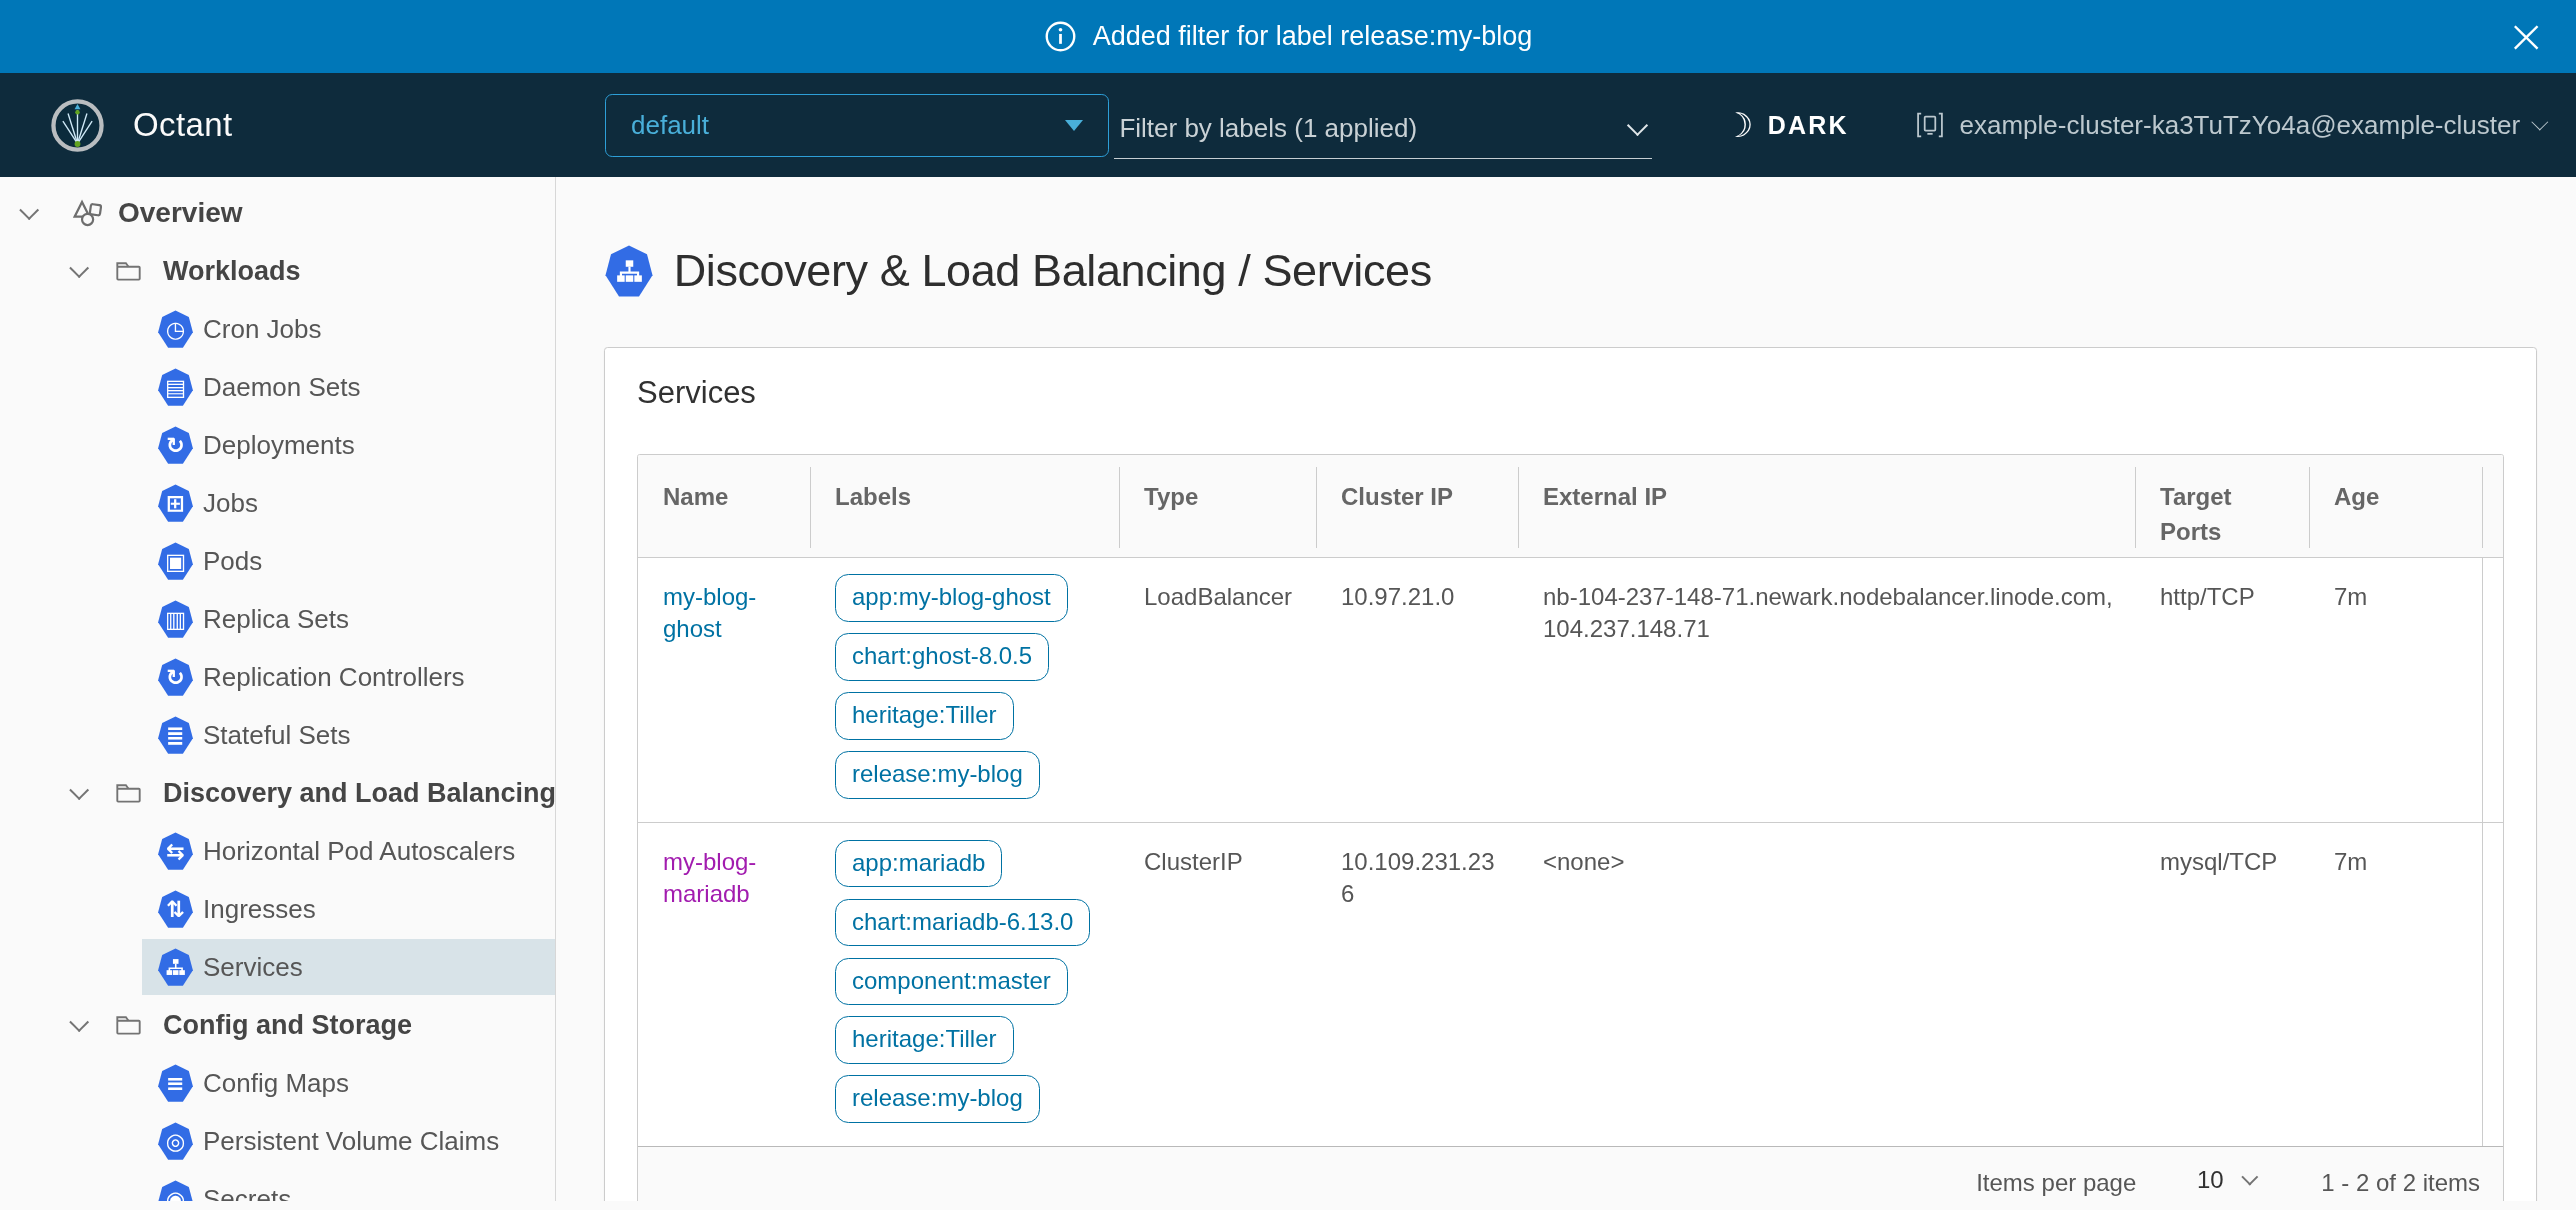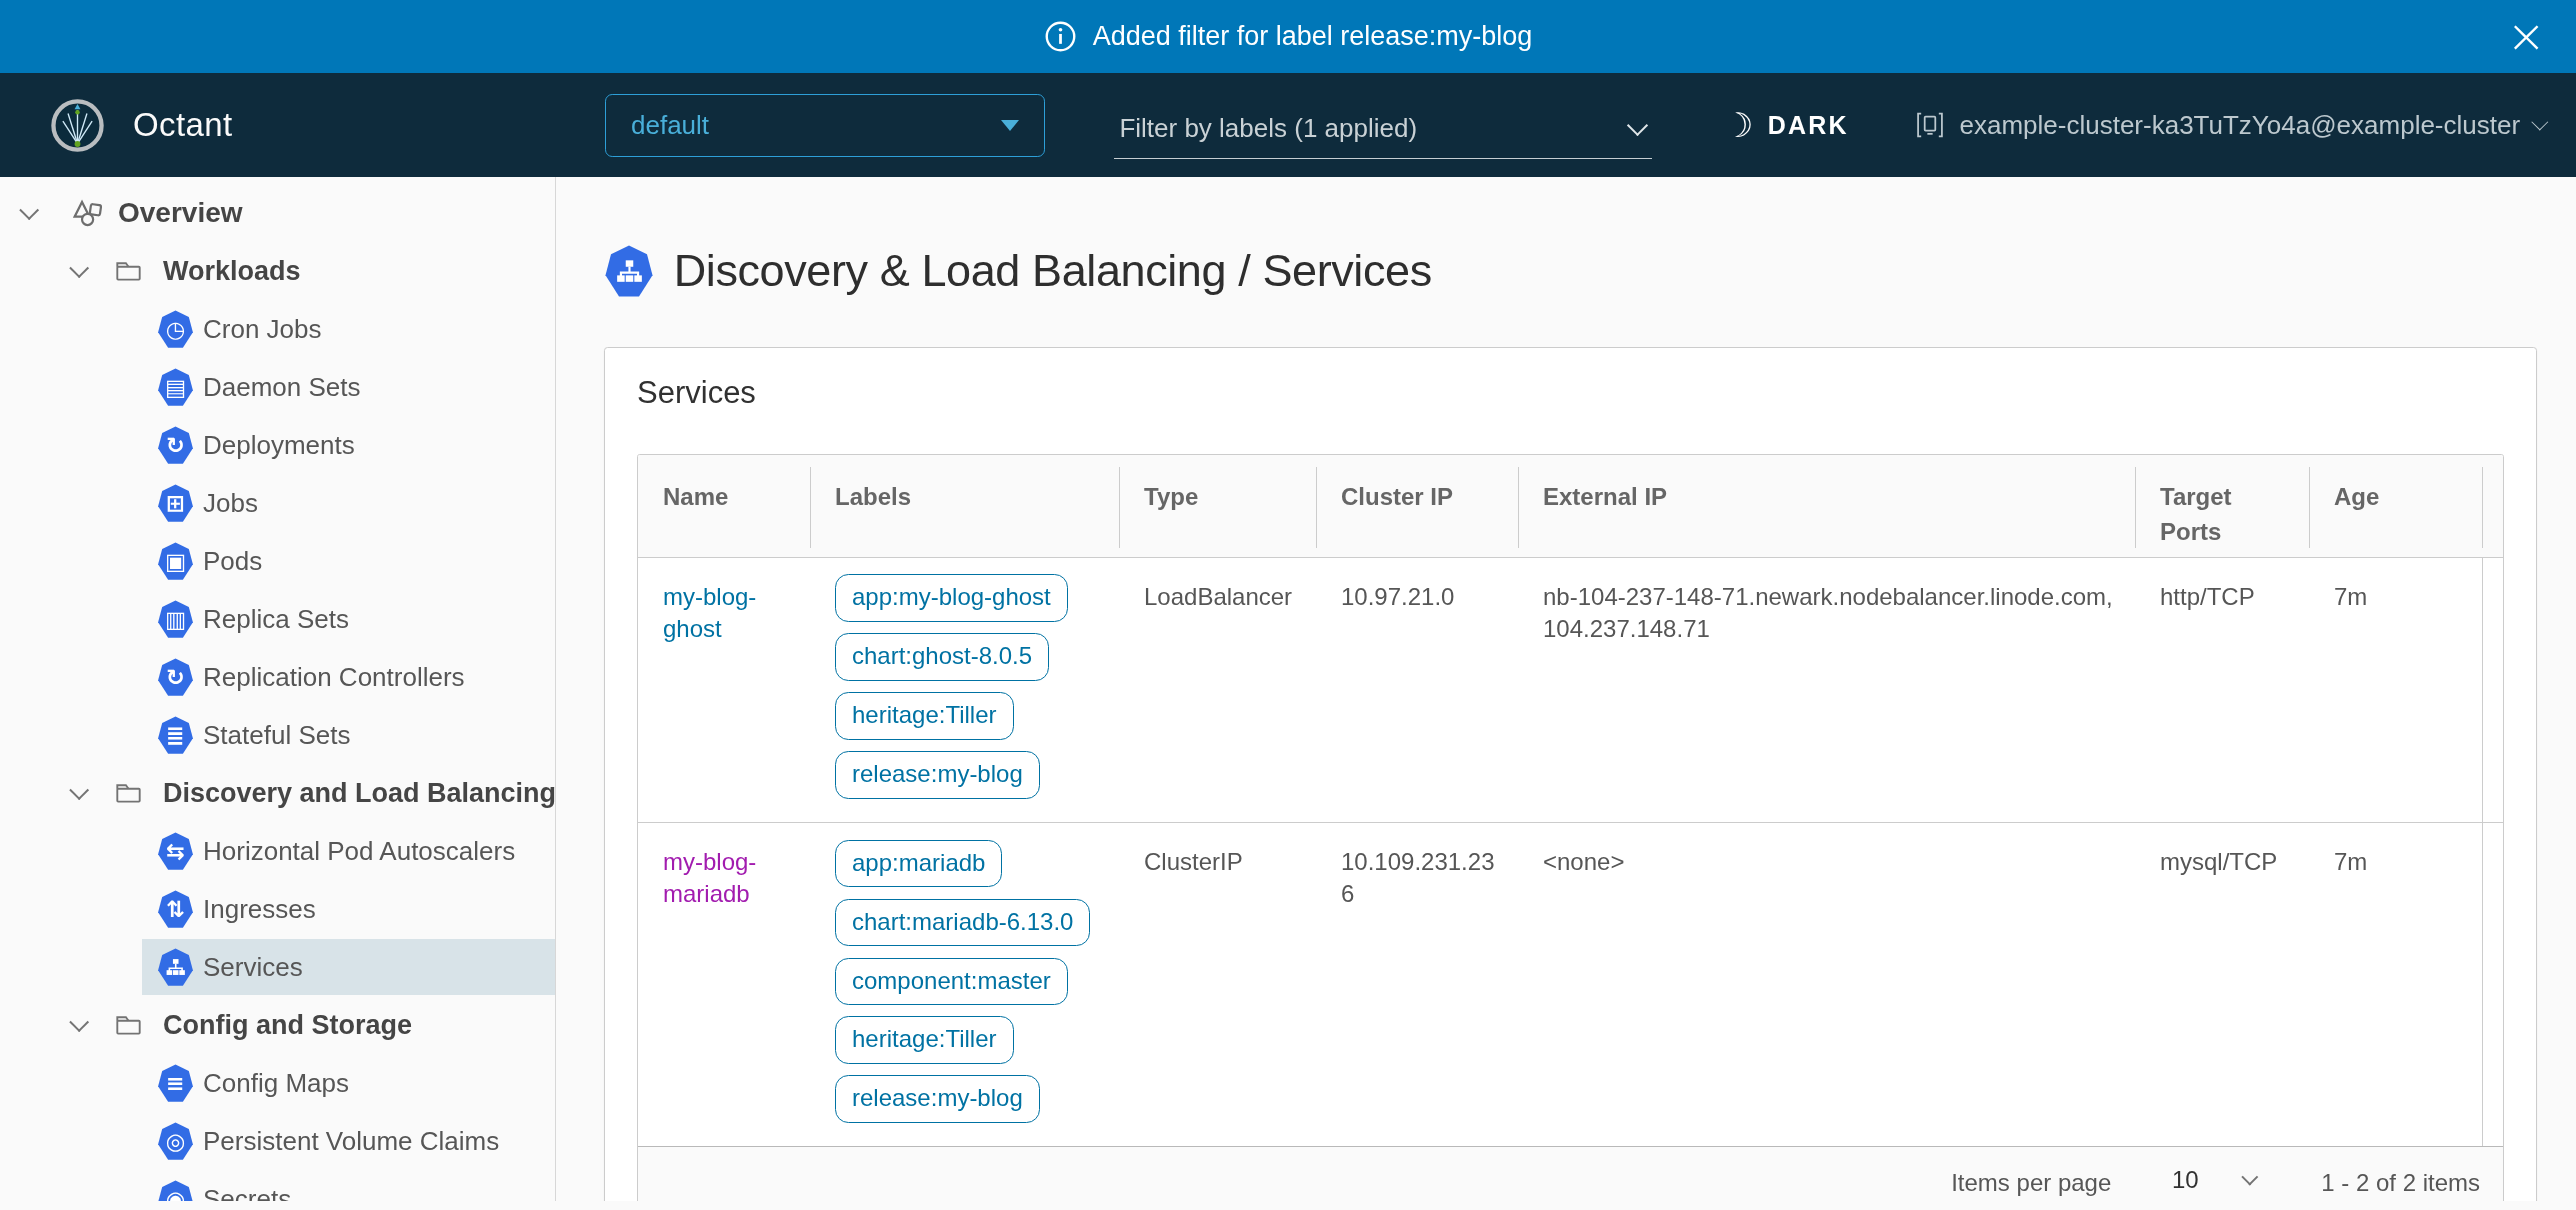--- a/index.html
+++ b/index.html
@@ -12,21 +12,21 @@
   .banner-text { font-size: 27px; }
   .banner-close { position: absolute; right: 30px; top: 50%; transform: translateY(-54%);
     background: none; border: none; color: #fff; font-size: 47px; font-weight: 300;
     line-height: 1; cursor: pointer; font-family: "DejaVu Sans", sans-serif; }
 
   
   .appheader { height: 104px; background: #0e2b3c; position: relative; flex-shrink: 0; }
   .brand { position: absolute; left: 50px; top: 0; height: 100%;
     display: flex; align-items: center; gap: 28px; }
   .brand-name { color: #fafafa; font-size: 33px; letter-spacing: 0.4px; }
-  .ns-select { position: absolute; left: 605px; top: 20.6px; width: 440px; height: 63px;
+  .ns-select { position: absolute; left: 605px; top: 20.6px; width: 504px; height: 63px;
     border: 1.8px solid #2d9fd8; border-radius: 7.2px; display: flex; align-items: center;
     justify-content: space-between; padding: 0 25px; cursor: pointer; }
   .ns-value { color: #49afd9; font-size: 26px; }
   .ns-caret { width: 0; height: 0; border-left: 9px solid transparent;
     border-right: 9px solid transparent; border-top: 11.6px solid #49afd9; }
   .labelfilter { position: absolute; left: 1114px; top: 32px; width: 538px; height: 54px;
     border-bottom: 1.8px solid #c6ced2; display: flex; align-items: center;
     justify-content: space-between; cursor: pointer; padding: 0 7.2px 5.4px 5.4px; }
   .labelfilter-text { color: #c9d1d5; font-size: 26px; }
   .chev { display: inline-block; border-right: 2.7px solid #737373; border-bottom: 2.7px solid #737373;
@@ -101,21 +101,21 @@
   td.col-name { padding-right: 9px; }
   .link { color: #0072a3; text-decoration: none; cursor: pointer; }
   .link.visited { color: #a21caf; }
   .pills { display: flex; flex-direction: column; align-items: flex-start; gap: 11.6px; margin-top: -6.3px; }
   .pill { border: 1.8px solid #0072a3; color: #0072a3; background: #fff; border-radius: 13.4px;
     padding: 8px 16px 9.8px; font-size: 24px; line-height: 1.15; white-space: nowrap; cursor: pointer; }
 
   .grid-foot { height: 73px; background: #fafafa; border-top: 1.8px solid #b9b9b9;
     display: flex; align-items: center; justify-content: flex-end;
     font-size: 24px; color: #565656; padding-right: 23px; }
-  .page-size { display: flex; align-items: center; gap: 45px; margin-left: 50px;
+  .page-size { display: flex; align-items: center; gap: 20px; margin-left: 50px;
     border-bottom: 0.9px solid #8c8c8c; padding: 1.8px 9px 7.2px 10.7px; color: #313131; cursor: pointer; }
   .chev.small { border-color: #737373; border-width: 2.2px; width: 11.6px; height: 11.6px; margin-top: -5.4px; }
   .range { margin-left: 57px; }
 </style>
 </head>
 <body>
 
 <div class="banner">
   <span style="display:flex">
     <svg viewBox="0 0 36 36" width="33" height="33">

